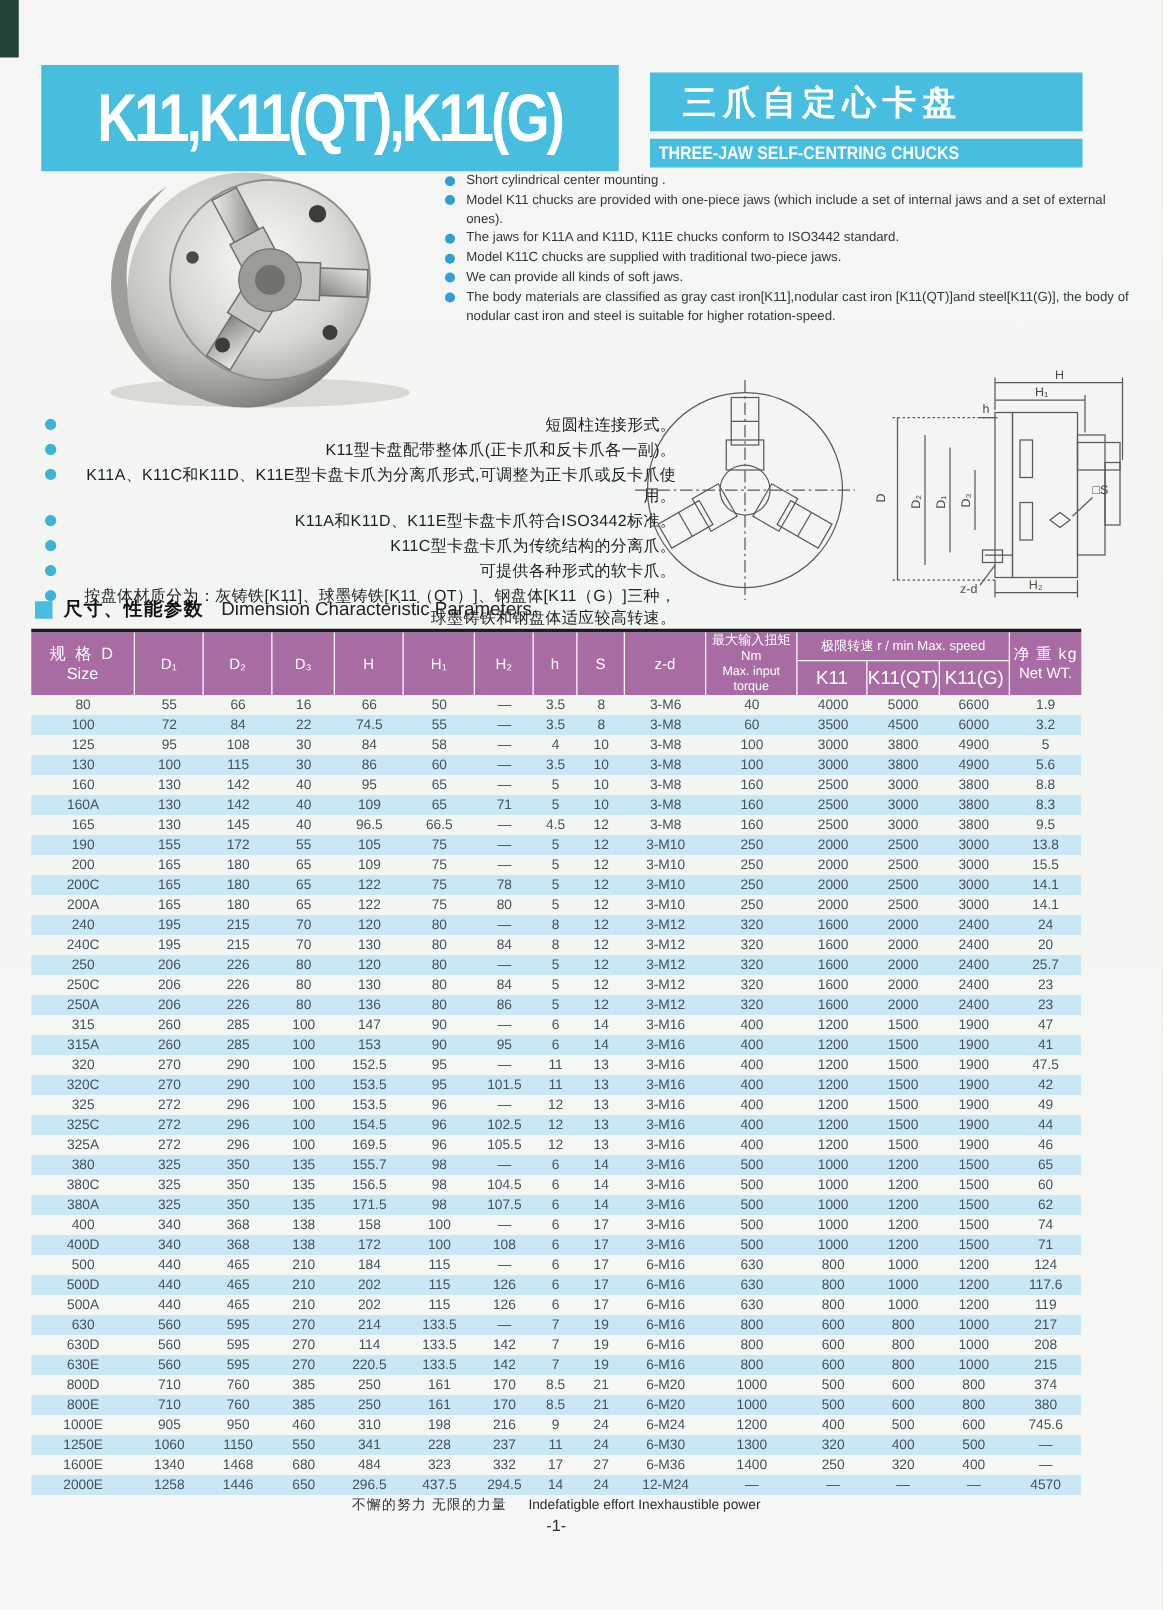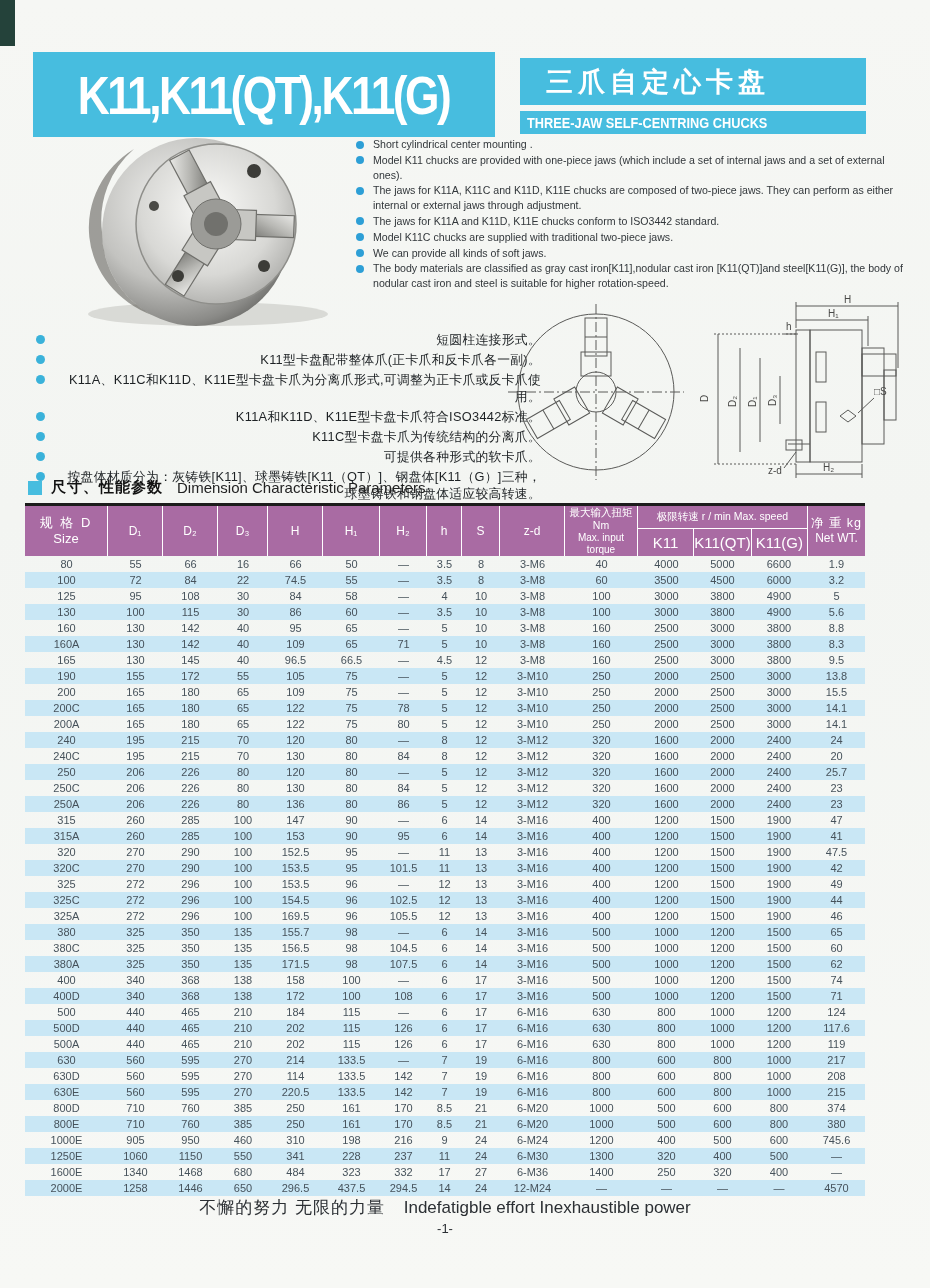--- a/index.html
+++ b/index.html
@@ -97,21 +97,21 @@
   .th-speed .subs span:last-child { border-right:none; }
   .trow { display:grid; grid-template-columns:var(--cols); height:16px; }
   .trow.alt { background:var(--rowblue); }
   .trow .td {
     font-size:11px; color:#46525b; display:flex; align-items:center; justify-content:center;
     white-space:nowrap; overflow:visible;
   }
 
   
   .footer { position:absolute; left:25px; top:1196px; width:840px; text-align:center; }
-  .footer .slogan { font-size:17px; color:#2b2f33; }
+  .footer .slogan { font-size:11px; color:#2b2f33; }
   .footer .slogan .cn { letter-spacing:1px; margin-right:14px; }
   .footer .pageno { font-size:13px; color:#2b2f33; margin-top:2px; }
 </style>
 </head>
 <body>
 
 <div class="page">
   <div class="corner-mark"></div>
 
   <div class="title-left">
@@ -167,21 +167,20 @@
       <circle cx="196" cy="45" r="7" fill="#3c3c38"></circle>
       <circle cx="120" cy="150" r="6" fill="#3c3c38"></circle>
       <circle cx="206" cy="140" r="6" fill="#3c3c38"></circle>
       <circle cx="96" cy="80" r="5" fill="#4a4a46"></circle>
     </svg>
   </div>
 
   <ul class="features-en" id="features-en">
       <li><span class="dot"></span><span>Short cylindrical center mounting .</span></li>
       <li><span class="dot"></span><span>Model K11 chucks are provided with one-piece jaws (which include a set of internal jaws and a set of external ones).</span></li>
-      <li><span class="dot"></span><span>The jaws for K11A, K11C and K11D, K11E chucks are composed of two-piece jaws. They can perform as either internal or external jaws through adjustment.</span></li>
       <li><span class="dot"></span><span>The jaws for K11A and K11D, K11E chucks conform to ISO3442 standard.</span></li>
       <li><span class="dot"></span><span>Model K11C chucks are supplied with traditional two-piece jaws.</span></li>
       <li><span class="dot"></span><span>We can provide all kinds of soft jaws.</span></li>
       <li><span class="dot"></span><span>The body materials are classified as gray cast iron[K11],nodular cast iron [K11(QT)]and steel[K11(G)], the body of nodular cast iron and steel is suitable for higher rotation-speed.</span></li>
     </ul>
 
   <ul class="features-cn" id="features-cn">
       <li><span class="dot"></span><span>短圆柱连接形式。</span></li>
       <li><span class="dot"></span><span>K11型卡盘配带整体爪(正卡爪和反卡爪各一副)。</span></li>
       <li><span class="dot"></span><span>K11A、K11C和K11D、K11E型卡盘卡爪为分离爪形式,可调整为正卡爪或反卡爪使用。</span></li>

